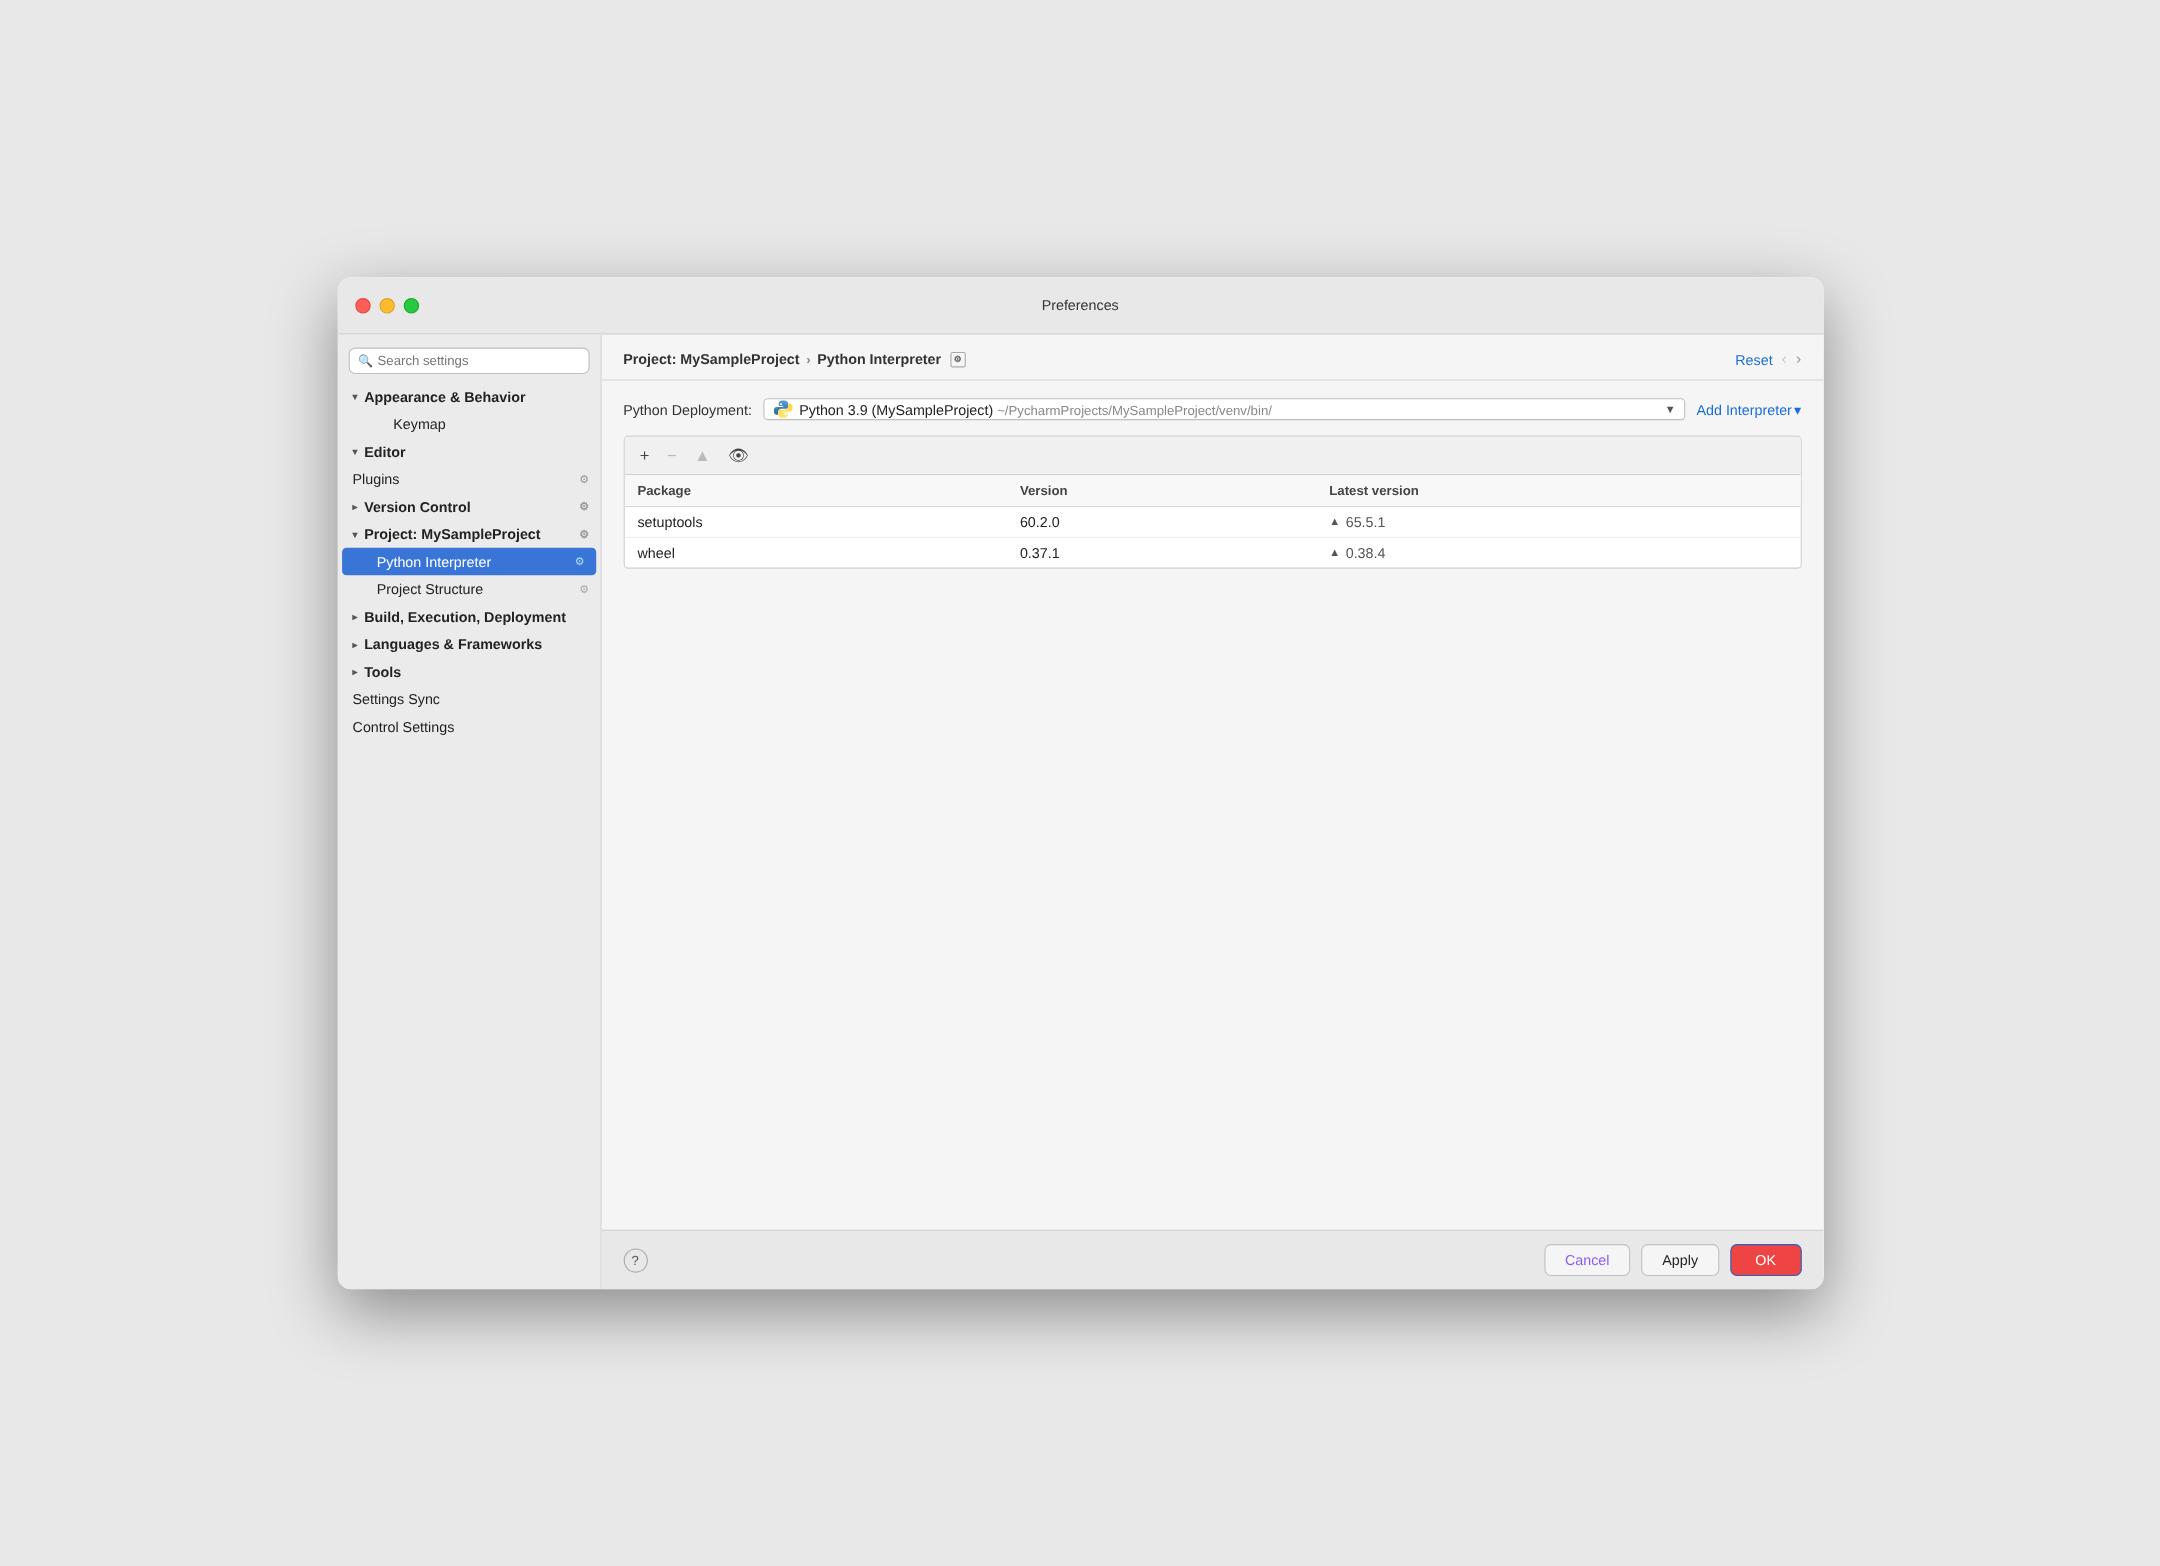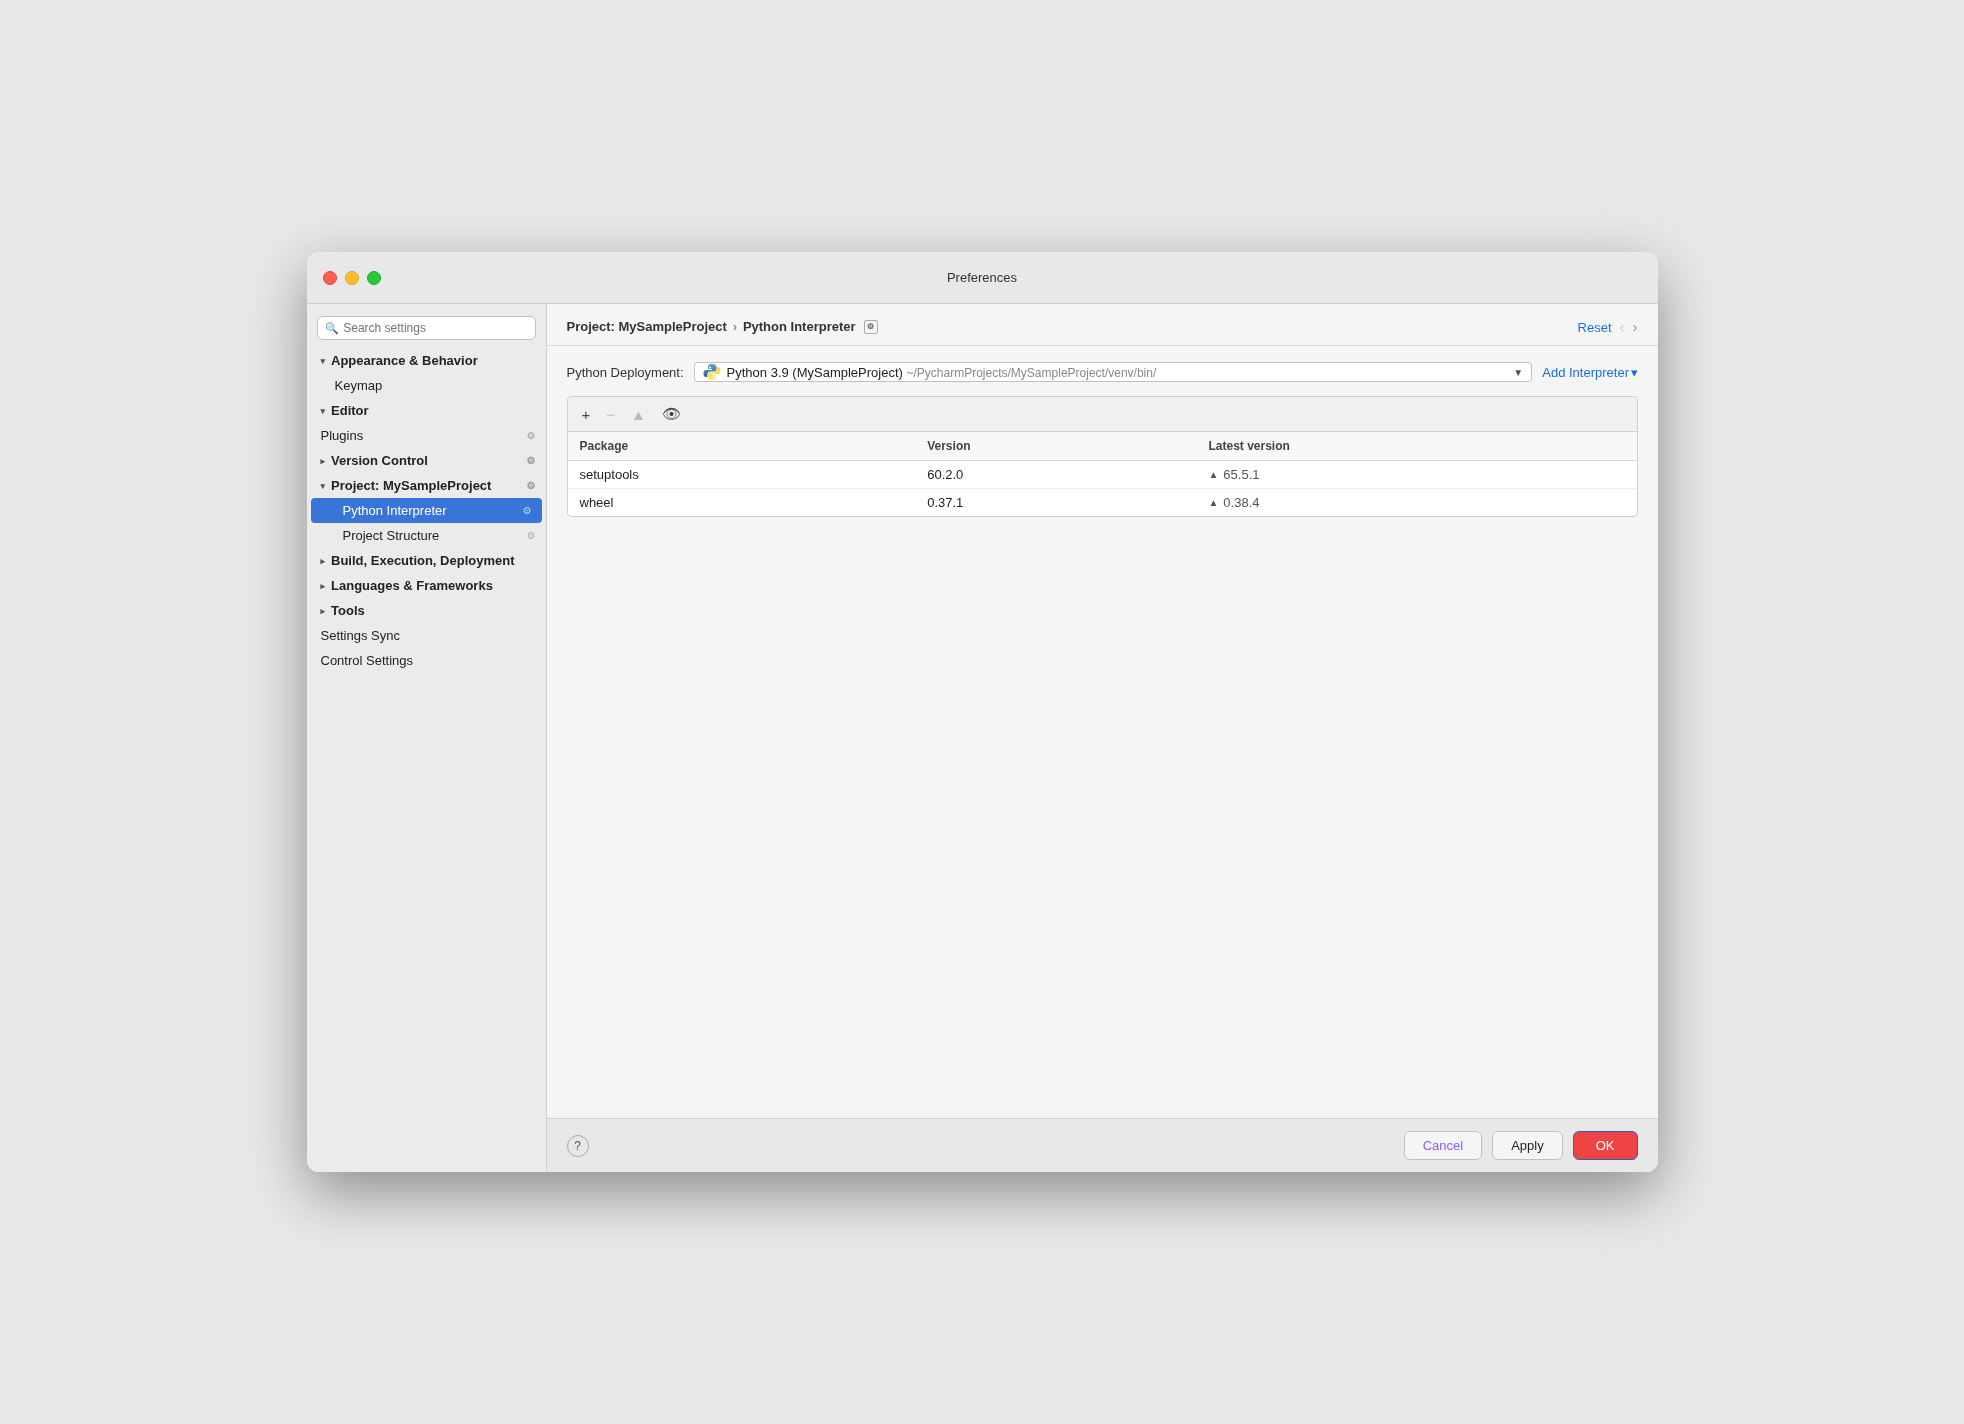--- a/index.html
+++ b/index.html
@@ -377,21 +377,21 @@
       <div class="search-box">
         <span class="search-icon-svg">🔍</span>
         <input class="search-input" type="text" placeholder="Search settings" style="">
       </div>
 
       <div class="sidebar-item group-header">
         <span class="chevron">▾</span>
         <span>Appearance &amp; Behavior</span>
       </div>
 
-      <div class="sidebar-item" style="padding-left:28px;">
+      <div class="sidebar-item" style="padding-left:28px;margin-left:23px;">
         <span>Keymap</span>
       </div>
 
       <div class="sidebar-item group-header">
         <span class="chevron">▾</span>
         <span>Editor</span>
       </div>
 
       <div class="sidebar-item">
         <span>Plugins</span>

